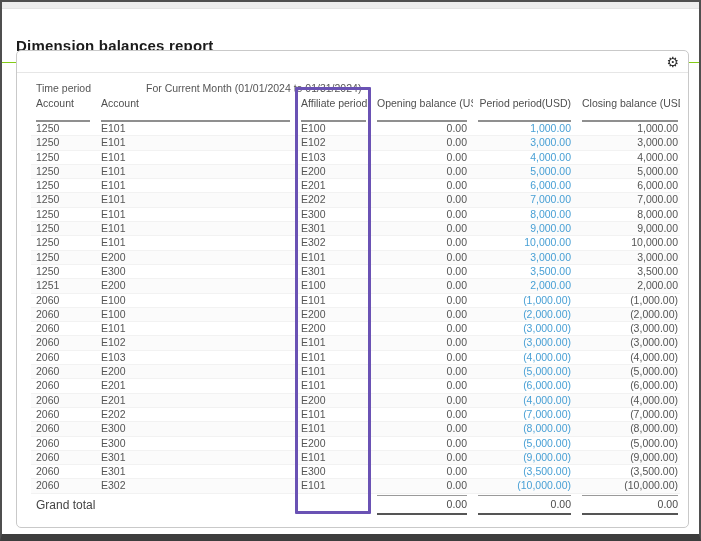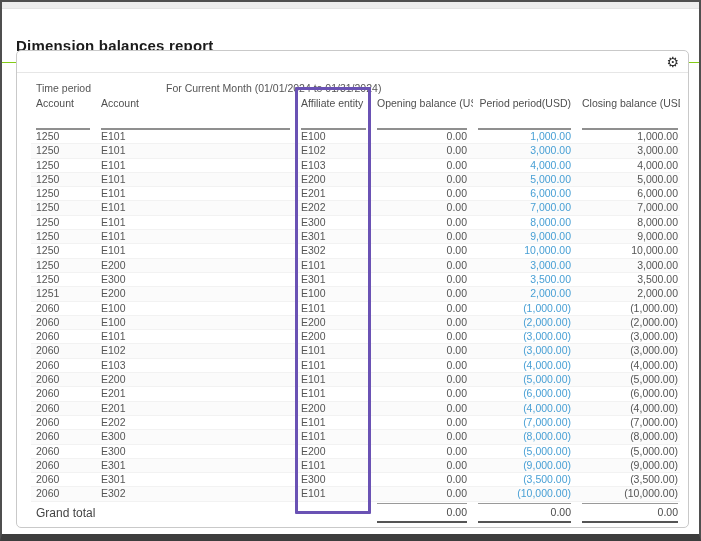--- a/index.html
+++ b/index.html
@@ -23,28 +23,28 @@
   .panel-toolbar { position:relative; height:22px; border-bottom:1px solid #e6e6e6; }
   .gear-btn {
     position:absolute; right:9px; top:2px; border:none; background:transparent;
     font-size:14px; line-height:18px; color:#2e2e2e; cursor:pointer; padding:0;
   }
 
   .table-area { padding:7px 8px 0 14px; }
 
   .meta-row { display:flex; padding-left:5px; height:14px; align-items:flex-end; margin-bottom:2px; }
   .meta-label { width:60px; font-size:10.5px; color:#555; }
-  .meta-value { margin-left:22px; font-size:10.5px; color:#555;padding-left:48px; }
+  .meta-value { margin-left:2px; font-size:10.5px; color:#555;padding-left:48px; }
 
   table { width:649px; border-collapse:collapse; table-layout:fixed; }
   th, td { padding:0 6px 0 5px; font-size:10.5px; color:#555; text-align:left;
            white-space:nowrap; overflow:hidden; }
   th:last-child, td:last-child { padding-right:2px; }
   th { font-weight:normal; color:#4f4f4f; vertical-align:bottom; }
-  th .hline { padding:1px 0 19px 0; border-bottom:2px solid #8f8f8f; }
+  th .hline { padding:1px 0 11px 0; border-bottom:2px solid #8f8f8f; }
   th.num .hline, td.num { text-align:right; }
 
   tbody td { height:13.3px; line-height:13.3px; border-bottom:1px solid #f2f2f2; }
   tbody tr:nth-child(even) td { background:#fbfbfb; }
   .link { color:#49a0d5; cursor:pointer; }
 
   tfoot td { padding-top:1px; }
   .gt-label { font-size:12px; color:#444; height:16px; line-height:16px; }
   .total-inner {
     border-top:1px solid #9a9a9a; border-bottom:2px solid #555;
@@ -88,21 +88,21 @@
         </colgroup>
         <thead>
           <tr>
             <th>
                 <div class="hline">Account</div>
               </th>
             <th>
                 <div class="hline">Account</div>
               </th>
             <th>
-                <div class="hline">Affiliate entity</div>
+                <div class="hline">Affiliate period</div>
               </th>
             <th class="num">
                 <div class="hline">Opening balance (USD)</div>
               </th>
             <th class="num">
                 <div class="hline">Period period(USD)</div>
               </th>
             <th class="num">
                 <div class="hline">Closing balance (USD)</div>
               </th>

